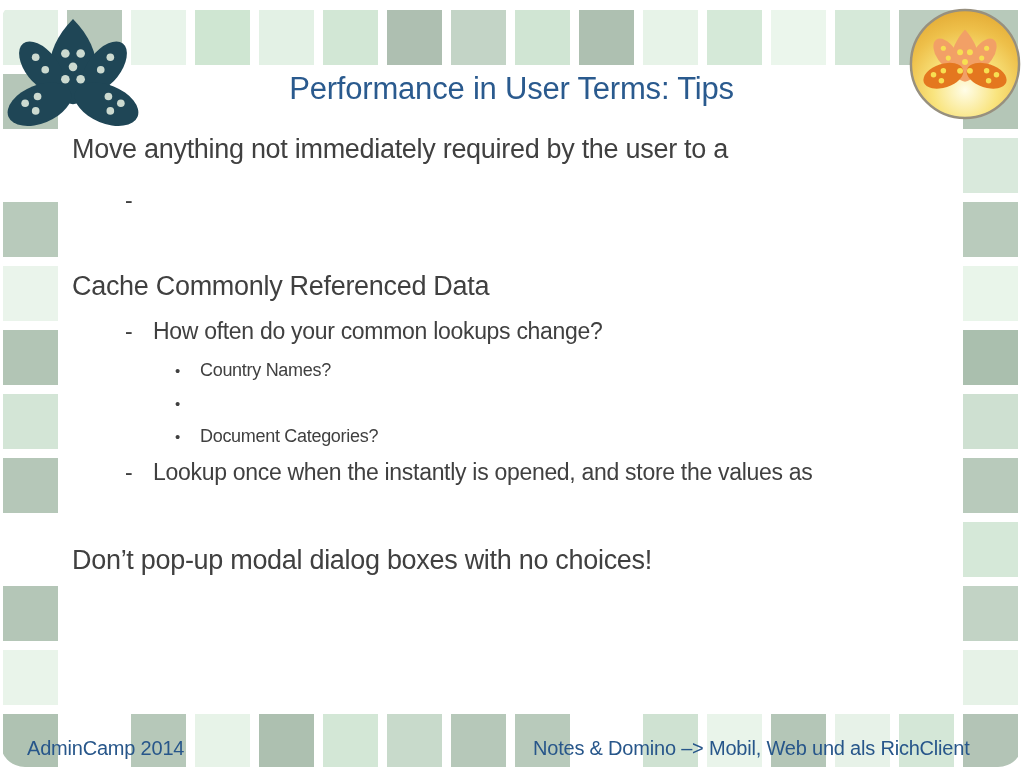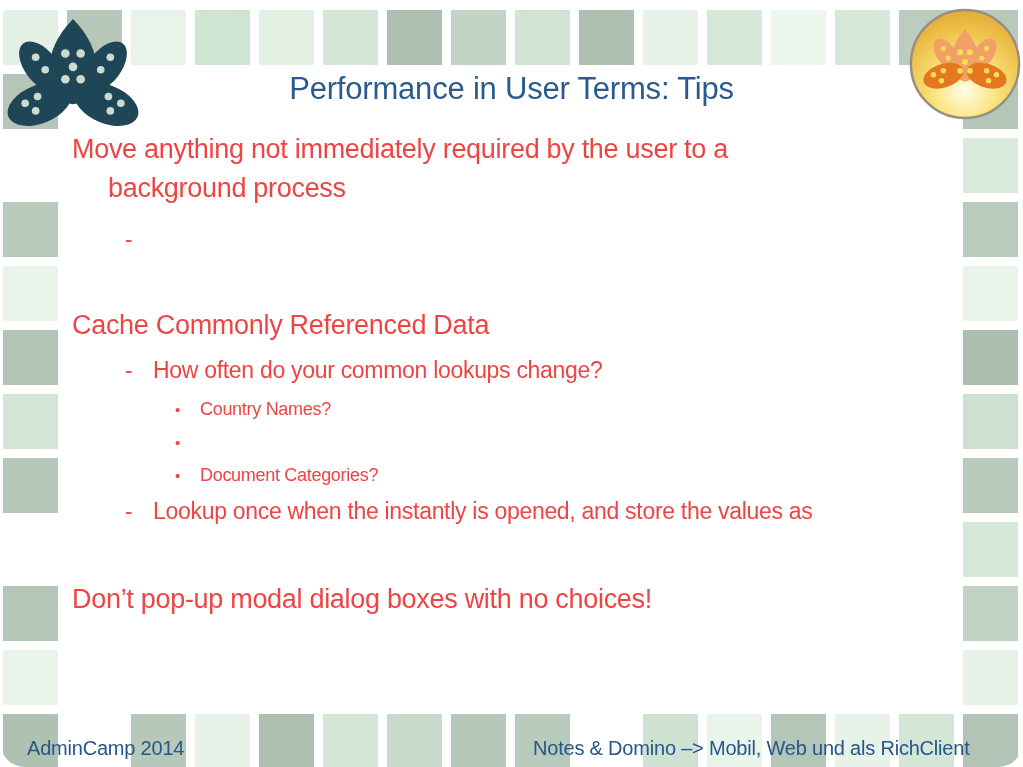--- a/index.html
+++ b/index.html
@@ -20,21 +20,21 @@
   .title{
     position:absolute;left:0;top:70px;width:1023px;
     text-align:center;
     font-size:31px;line-height:38px;
     color:#2a5a8e;letter-spacing:-0.2px;
     z-index:3;margin:0;font-weight:normal;
   }
   
   .content{
     position:absolute;left:72px;top:130px;width:900px;
-    color:#ef4444;letter-spacing:-0.3px;z-index:3;
+    color:#404040;letter-spacing:-0.3px;z-index:3;
   }
   .l1{font-size:27px;line-height:39px;margin:0;}
   .l1 .cont{display:block;padding-left:36px;}
   .dash{font-size:23px;line-height:30px;margin:0;padding-left:53px;display:flex;}
   .dash .marker{width:28px;flex:none;}
   .dash.wrap2{line-height:33px;}
   .dash .dtext .cont{display:block;}
   .bullet{font-size:18px;line-height:33px;margin:0;padding-left:103px;display:flex;}
   .bullet .marker{width:25px;flex:none;font-size:15px;}
   .mt-sm{margin-top:10px;}
@@ -169,21 +169,21 @@
       <circle cx="92" cy="72" r="2.8"></circle>
         <circle cx="82" cy="68" r="2.8"></circle>
         <circle cx="84" cy="78" r="2.8"></circle>
     </g>
   </svg>
 
   <h1 class="title">Performance in User Terms: Tips</h1>
 
   <div class="content">
 
-    <p class="l1"><span>Move anything not immediately required by the user to a</span><span class="cont">background process</span></p>
+    <p class="l1"><span>Move anything not immediately required by the user to a</span></p>
 
     <p class="dash mt-md">
         <span class="marker">-</span>
       </p>
 
     <p class="l1 mt-lg"><span>Cache Commonly Referenced Data</span></p>
 
     <p class="dash mt-sm">
         <span class="marker">-</span>
         <span class="dtext">How often do your common lookups change?</span>

